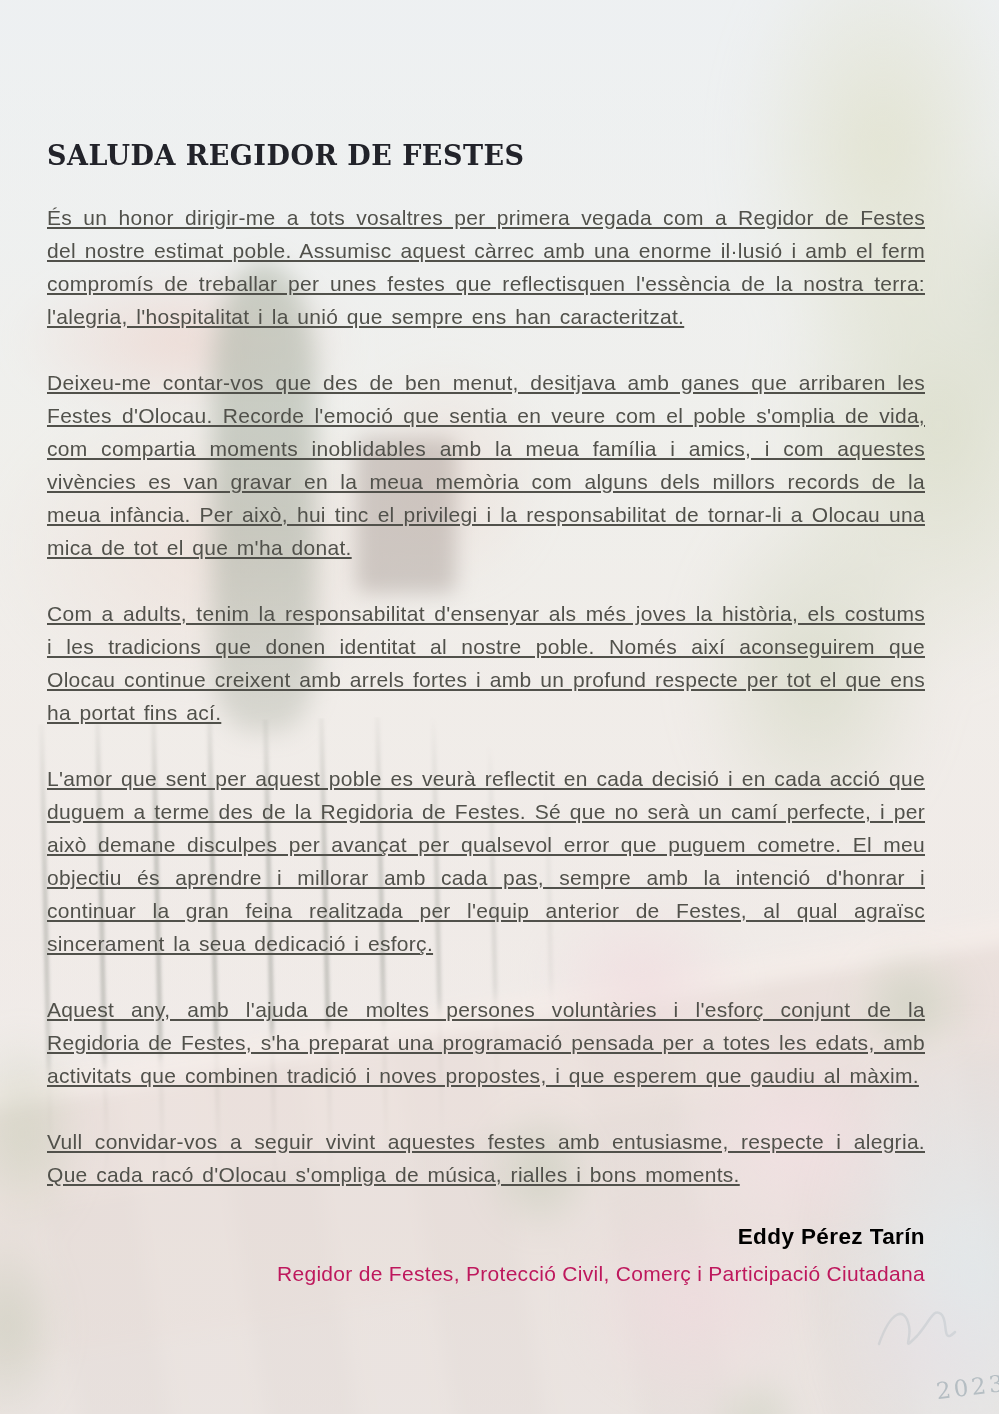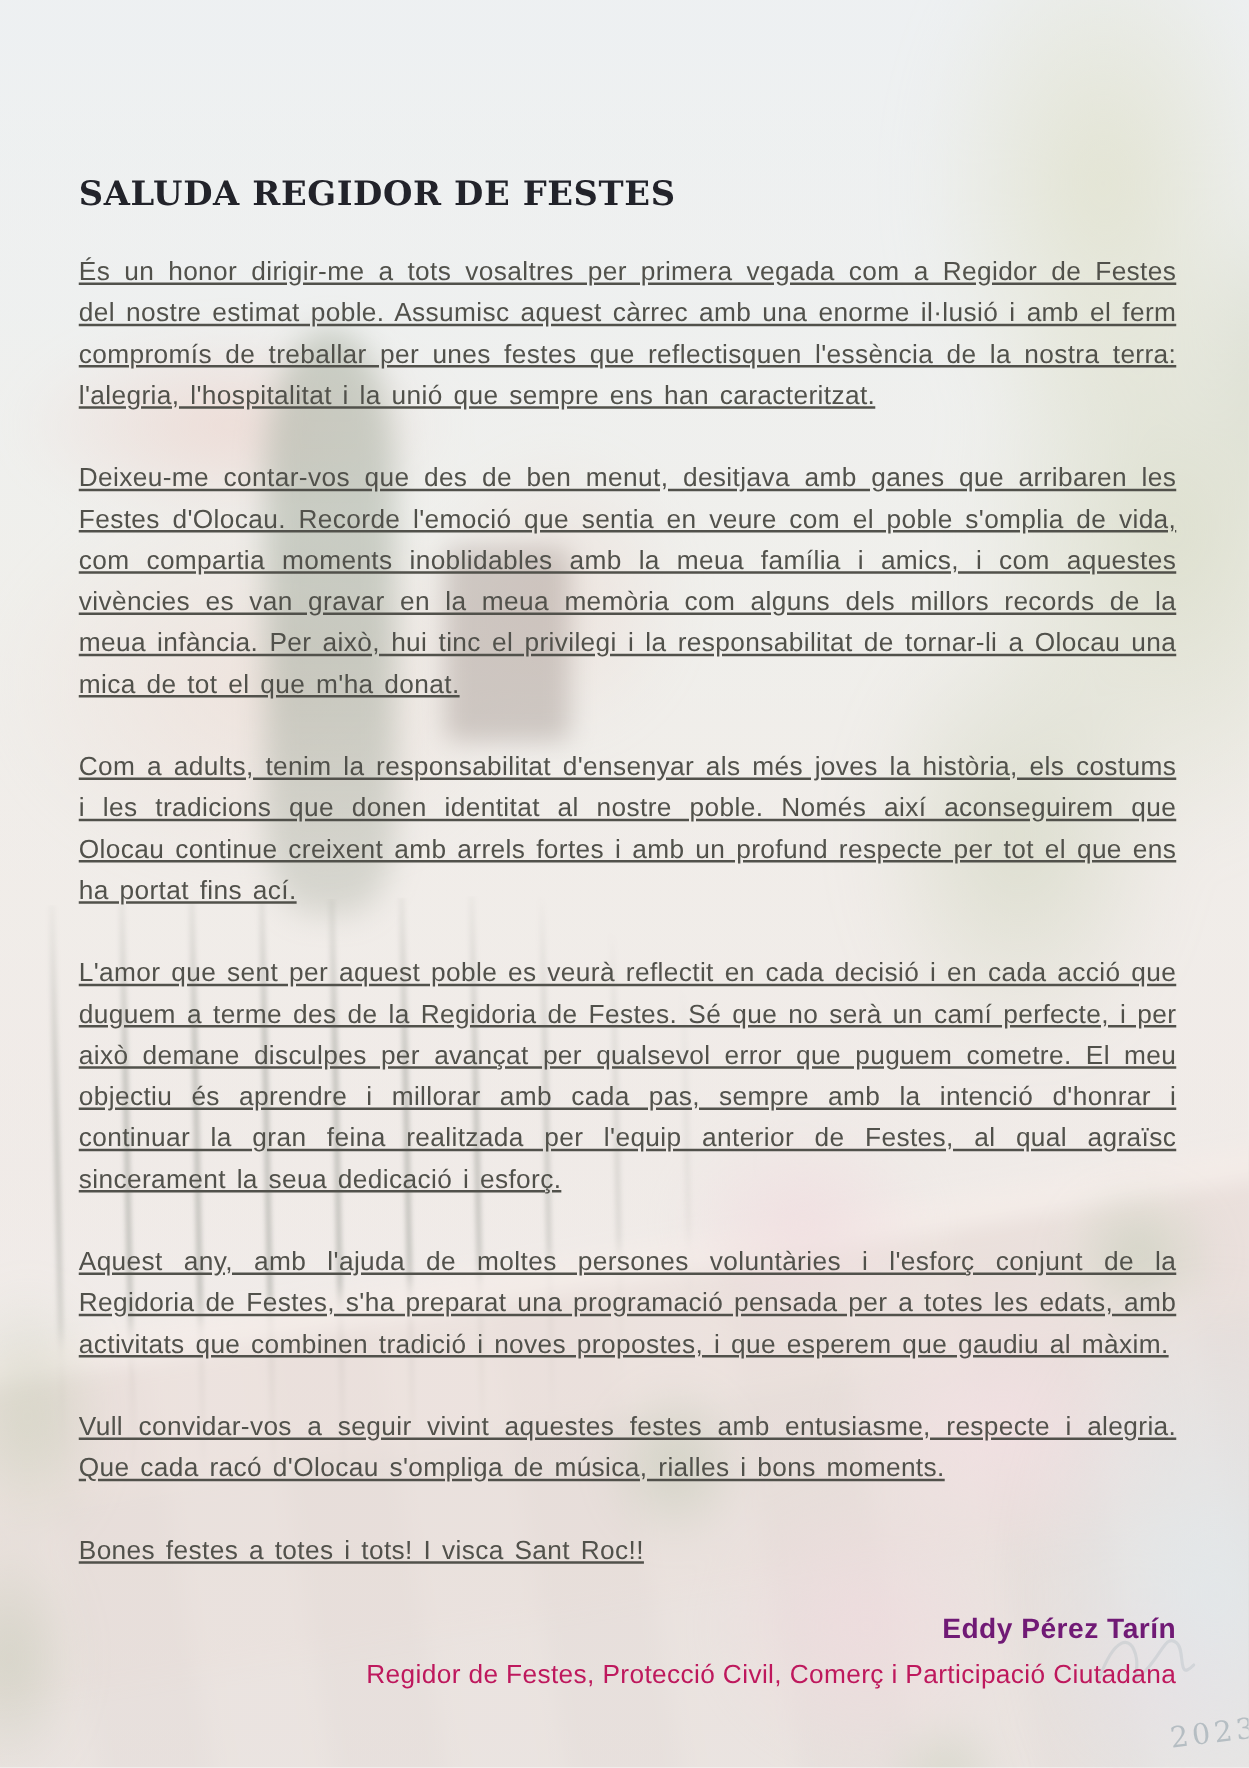--- a/index.html
+++ b/index.html
@@ -119,21 +119,21 @@
   .year-mark {
     right: -8px; bottom: 14px;
     font-size: 23px; letter-spacing: 3px;
     color: rgba(148,163,171,0.6);
     transform: rotate(-7deg);
     font-family: "DejaVu Serif", serif;
   }
 
   
   .content {
-    position: absolute; left: 63px; top: 0; width: 878px;
+    position: absolute; left: 47px; top: 0; width: 878px;
     color: #51514b;
   }
   .title {
     margin: 141px 0 30px 0;
     font-family: "DejaVu Serif", serif;
     font-weight: bold;
     font-size: 27px;
     line-height: 1.1;
     letter-spacing: 0.5px;
     color: #22232a;
@@ -146,21 +146,21 @@
     word-spacing: 2.5px;
     text-align: justify;
     text-decoration: underline;
   }
   .signature { margin-top: 21px; text-align: right; }
   .sig-name {
     font-weight: bold;
     font-size: 22.5px;
     line-height: 26px;
     letter-spacing: 0.4px;
-    color: #701a75;
+    color: #000000;
   }
   .sig-role {
     margin-top: 11px;
     font-size: 21px;
     line-height: 26px;
     letter-spacing: 0.3px;
     color: #be185d;
   }
 </style>
 </head>
@@ -188,21 +188,20 @@
   <div class="content">
     <h1 class="title">SALUDA REGIDOR DE FESTES</h1>
 
     <div class="body">
       <p>És un honor dirigir-me a tots vosaltres per primera vegada com a Regidor de Festes del nostre estimat poble. Assumisc aquest càrrec amb una enorme il·lusió i amb el ferm compromís de treballar per unes festes que reflectisquen l'essència de la nostra terra: l'alegria, l'hospitalitat i la unió que sempre ens han caracteritzat.</p>
       <p>Deixeu-me contar-vos que des de ben menut, desitjava amb ganes que arribaren les Festes d'Olocau. Recorde l'emoció que sentia en veure com el poble s'omplia de vida, com compartia moments inoblidables amb la meua família i amics, i com aquestes vivències es van gravar en la meua memòria com alguns dels millors records de la meua infància. Per això, hui tinc el privilegi i la responsabilitat de tornar-li a Olocau una mica de tot el que m'ha donat.</p>
       <p>Com a adults, tenim la responsabilitat d'ensenyar als més joves la història, els costums i les tradicions que donen identitat al nostre poble. Només així aconseguirem que Olocau continue creixent amb arrels fortes i amb un profund respecte per tot el que ens ha portat fins ací.</p>
       <p>L'amor que sent per aquest poble es veurà reflectit en cada decisió i en cada acció que duguem a terme des de la Regidoria de Festes. Sé que no serà un camí perfecte, i per això demane disculpes per avançat per qualsevol error que puguem cometre. El meu objectiu és aprendre i millorar amb cada pas, sempre amb la intenció d'honrar i continuar la gran feina realitzada per l'equip anterior de Festes, al qual agraïsc sincerament la seua dedicació i esforç.</p>
       <p>Aquest any, amb l'ajuda de moltes persones voluntàries i l'esforç conjunt de la Regidoria de Festes, s'ha preparat una programació pensada per a totes les edats, amb activitats que combinen tradició i noves propostes, i que esperem que gaudiu al màxim.</p>
       <p>Vull convidar-vos a seguir vivint aquestes festes amb entusiasme, respecte i alegria. Que cada racó d'Olocau s'ompliga de música, rialles i bons moments.</p>
-      <p>Bones festes a totes i tots! I visca Sant Roc!!</p>
     </div>
 
     <div class="signature">
       <div class="sig-name">Eddy Pérez Tarín</div>
       <div class="sig-role">Regidor de Festes, Protecció Civil, Comerç i Participació Ciutadana</div>
     </div>
   </div>
 
 </div>
 

